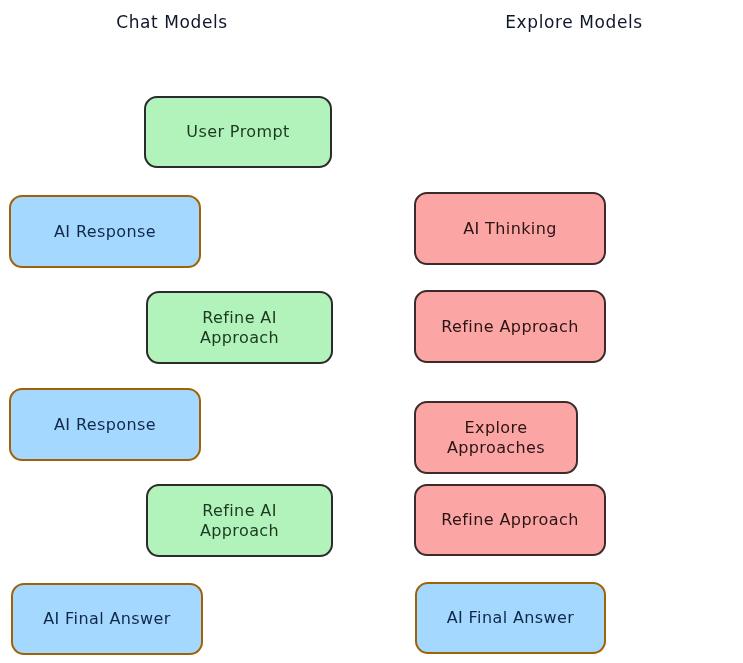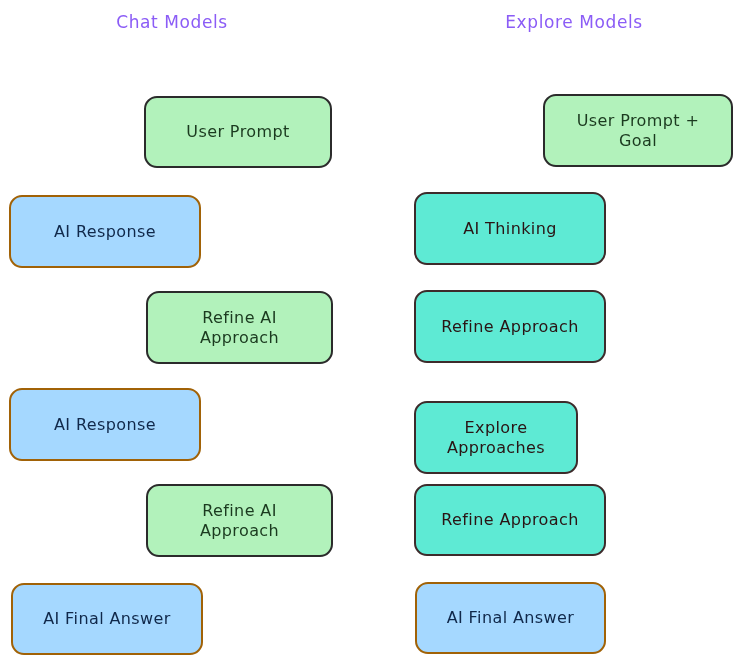--- a/index.html
+++ b/index.html
@@ -10,21 +10,21 @@
   #canvas {
     position: relative;
     width: 743px;
     height: 663px;
     background: #ffffff;
     overflow: hidden;
     font-family: "DejaVu Sans", sans-serif;
   }
   .col-title {
     position: absolute;
-    color: #8b5cf6;
+    color: #0f172a;
     font-size: 17px;
     font-family: "DejaVu Sans", sans-serif;
     letter-spacing: 0.6px;
     white-space: nowrap;
     text-align: left;
     transform: translateX(-50%);
   }
   .node {
     position: absolute;
     box-sizing: border-box;
@@ -53,21 +53,21 @@
     pointer-events: none;
     z-index: -1;
   }
   .node.green {
     background: #b2f2bb;
     border: 2px solid #2b2b2b;
     color: #1b3a1f;
   }
   .node.green::after { border-color: rgba(43,43,43,0.40); }
   .node.pink {
-    background: #5eead4;
+    background: #fca5a5;
     border: 2px solid #3d2b2b;
     color: #2a1414;
   }
   .node.pink::after { border-color: rgba(61,43,43,0.40); }
   .node.blue {
     background: #a5d8ff;
     border: 2px solid #a16207;
     color: #10284a;
   }
   .node.blue::after { border-color: rgba(30,79,130,0.42); }
@@ -88,22 +88,20 @@
   <div class="node green" style="left:146px; top:291px; width:187px; height:73px;">Refine AI
 Approach</div>
 
   <div class="node blue" style="left:9px; top:388px; width:192px; height:73px;">AI Response</div>
 
   <div class="node green" style="left:146px; top:484px; width:187px; height:73px;">Refine AI
 Approach</div>
 
   <div class="node blue" style="left:11px; top:583px; width:192px; height:72px;">AI Final Answer</div>
 
-  <div class="node green" style="left:543px; top:94px; width:190px; height:73px;">User Prompt +
-Goal</div>
 
   <div class="node pink" style="left:414px; top:192px; width:192px; height:73px;">AI Thinking</div>
 
   <div class="node pink" style="left:414px; top:290px; width:192px; height:73px;">Refine Approach</div>
 
   <div class="node pink" style="left:414px; top:401px; width:164px; height:73px;">Explore
 Approaches</div>
 
   <div class="node pink" style="left:414px; top:484px; width:192px; height:72px;">Refine Approach</div>
 

